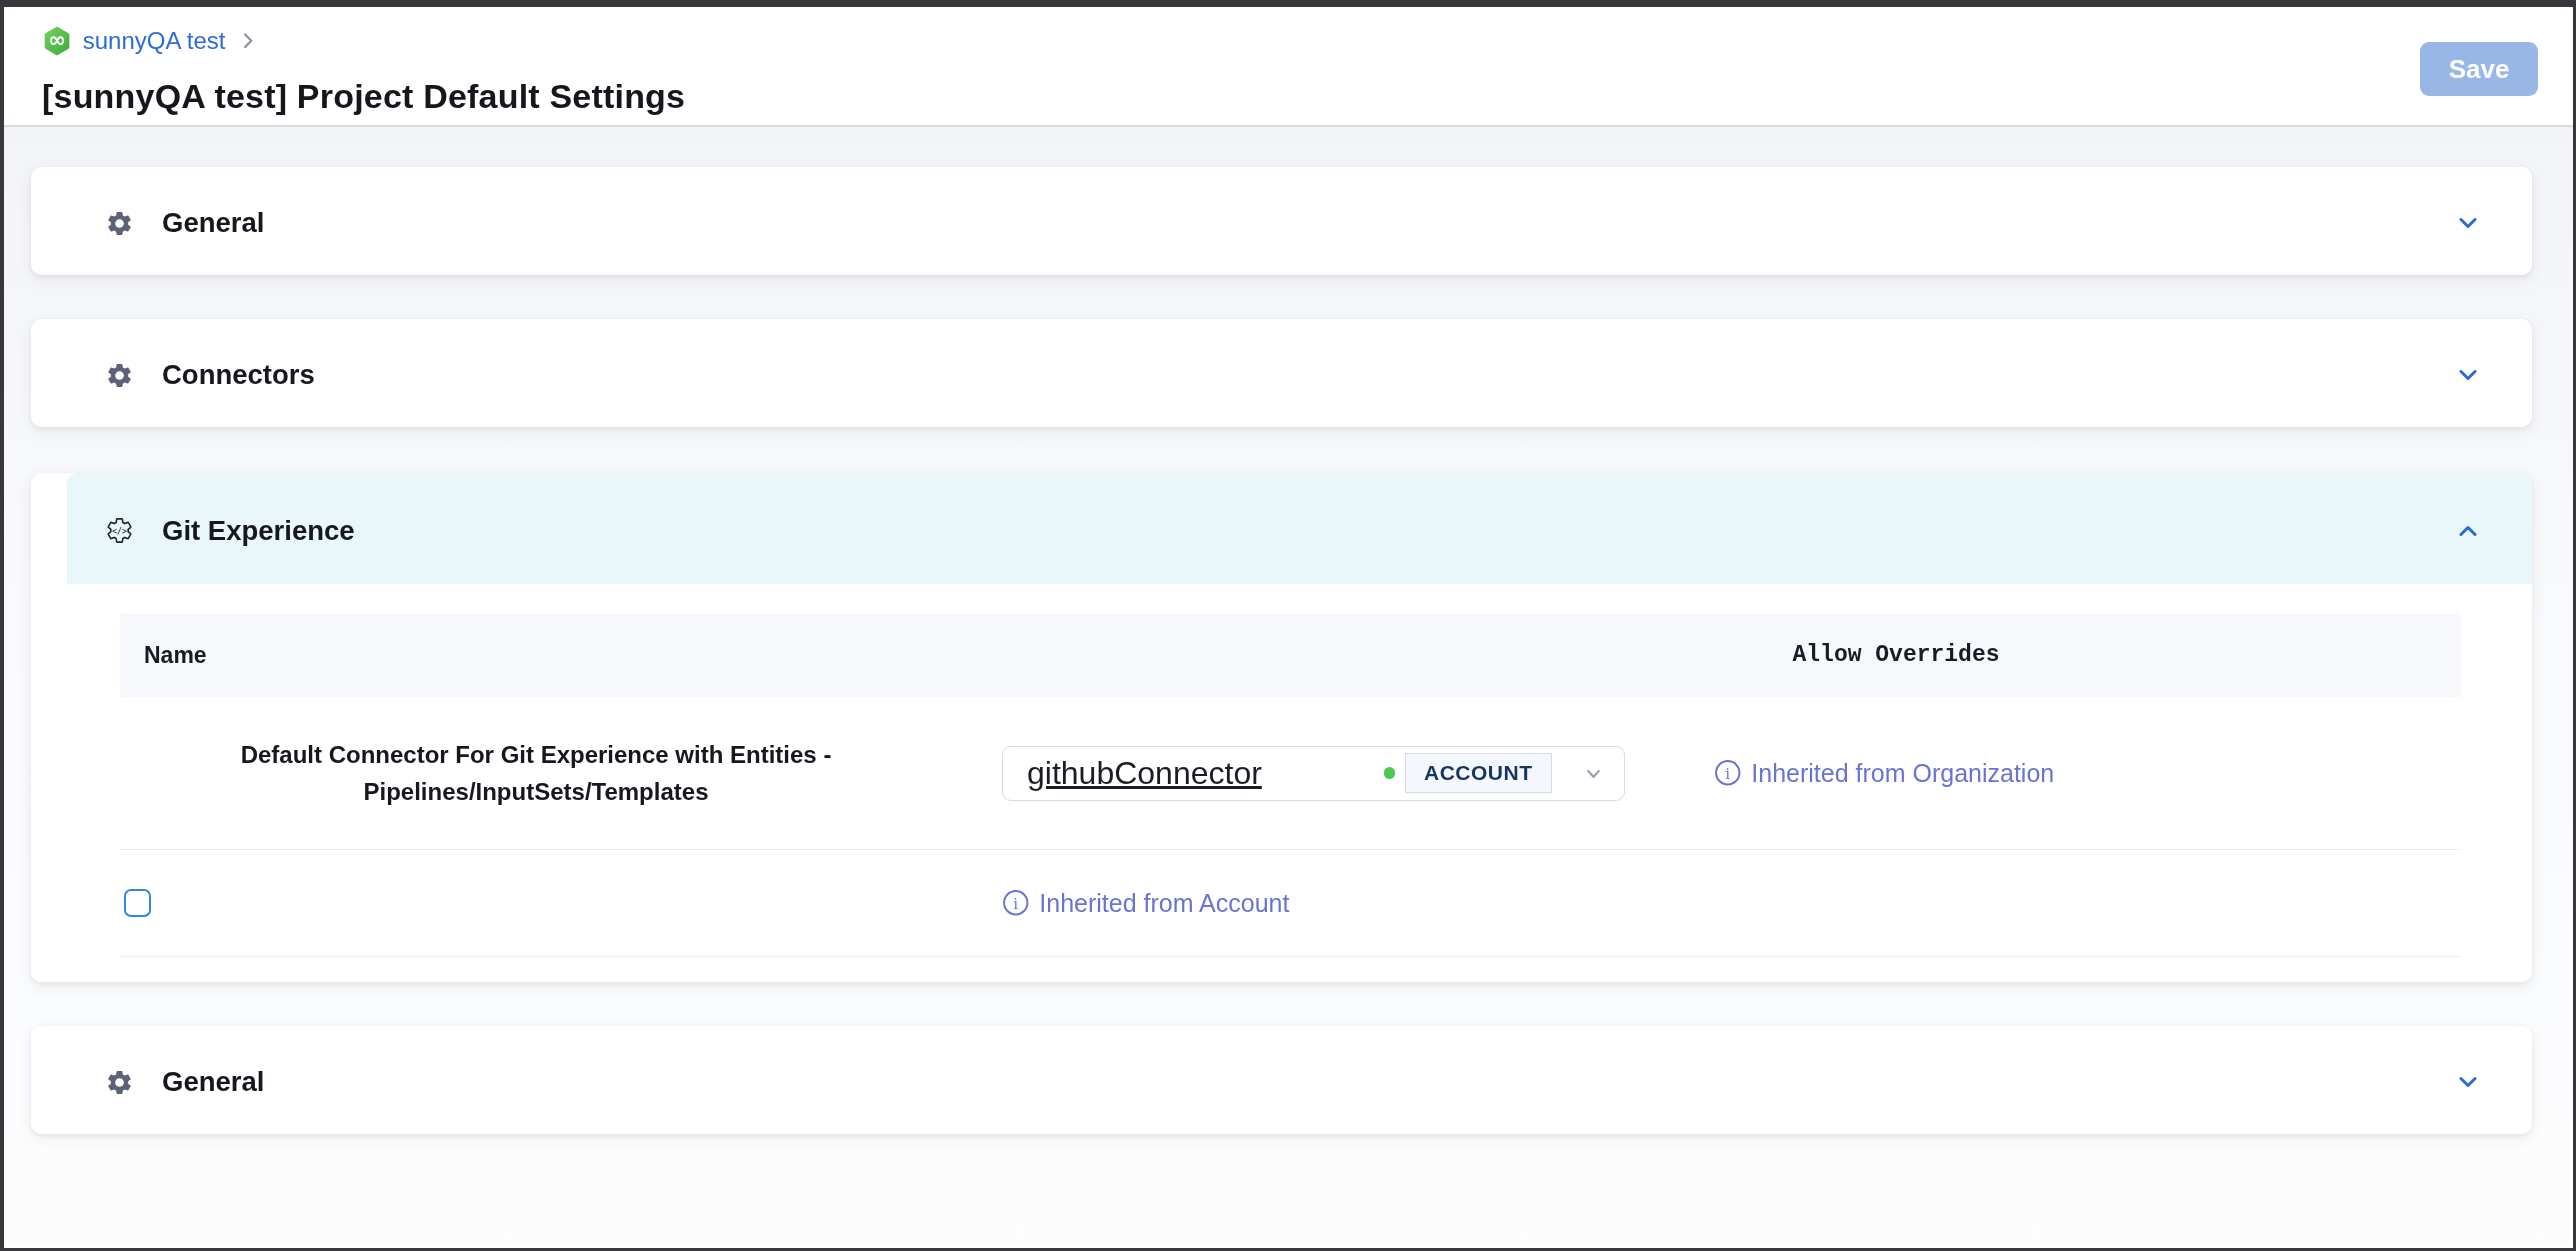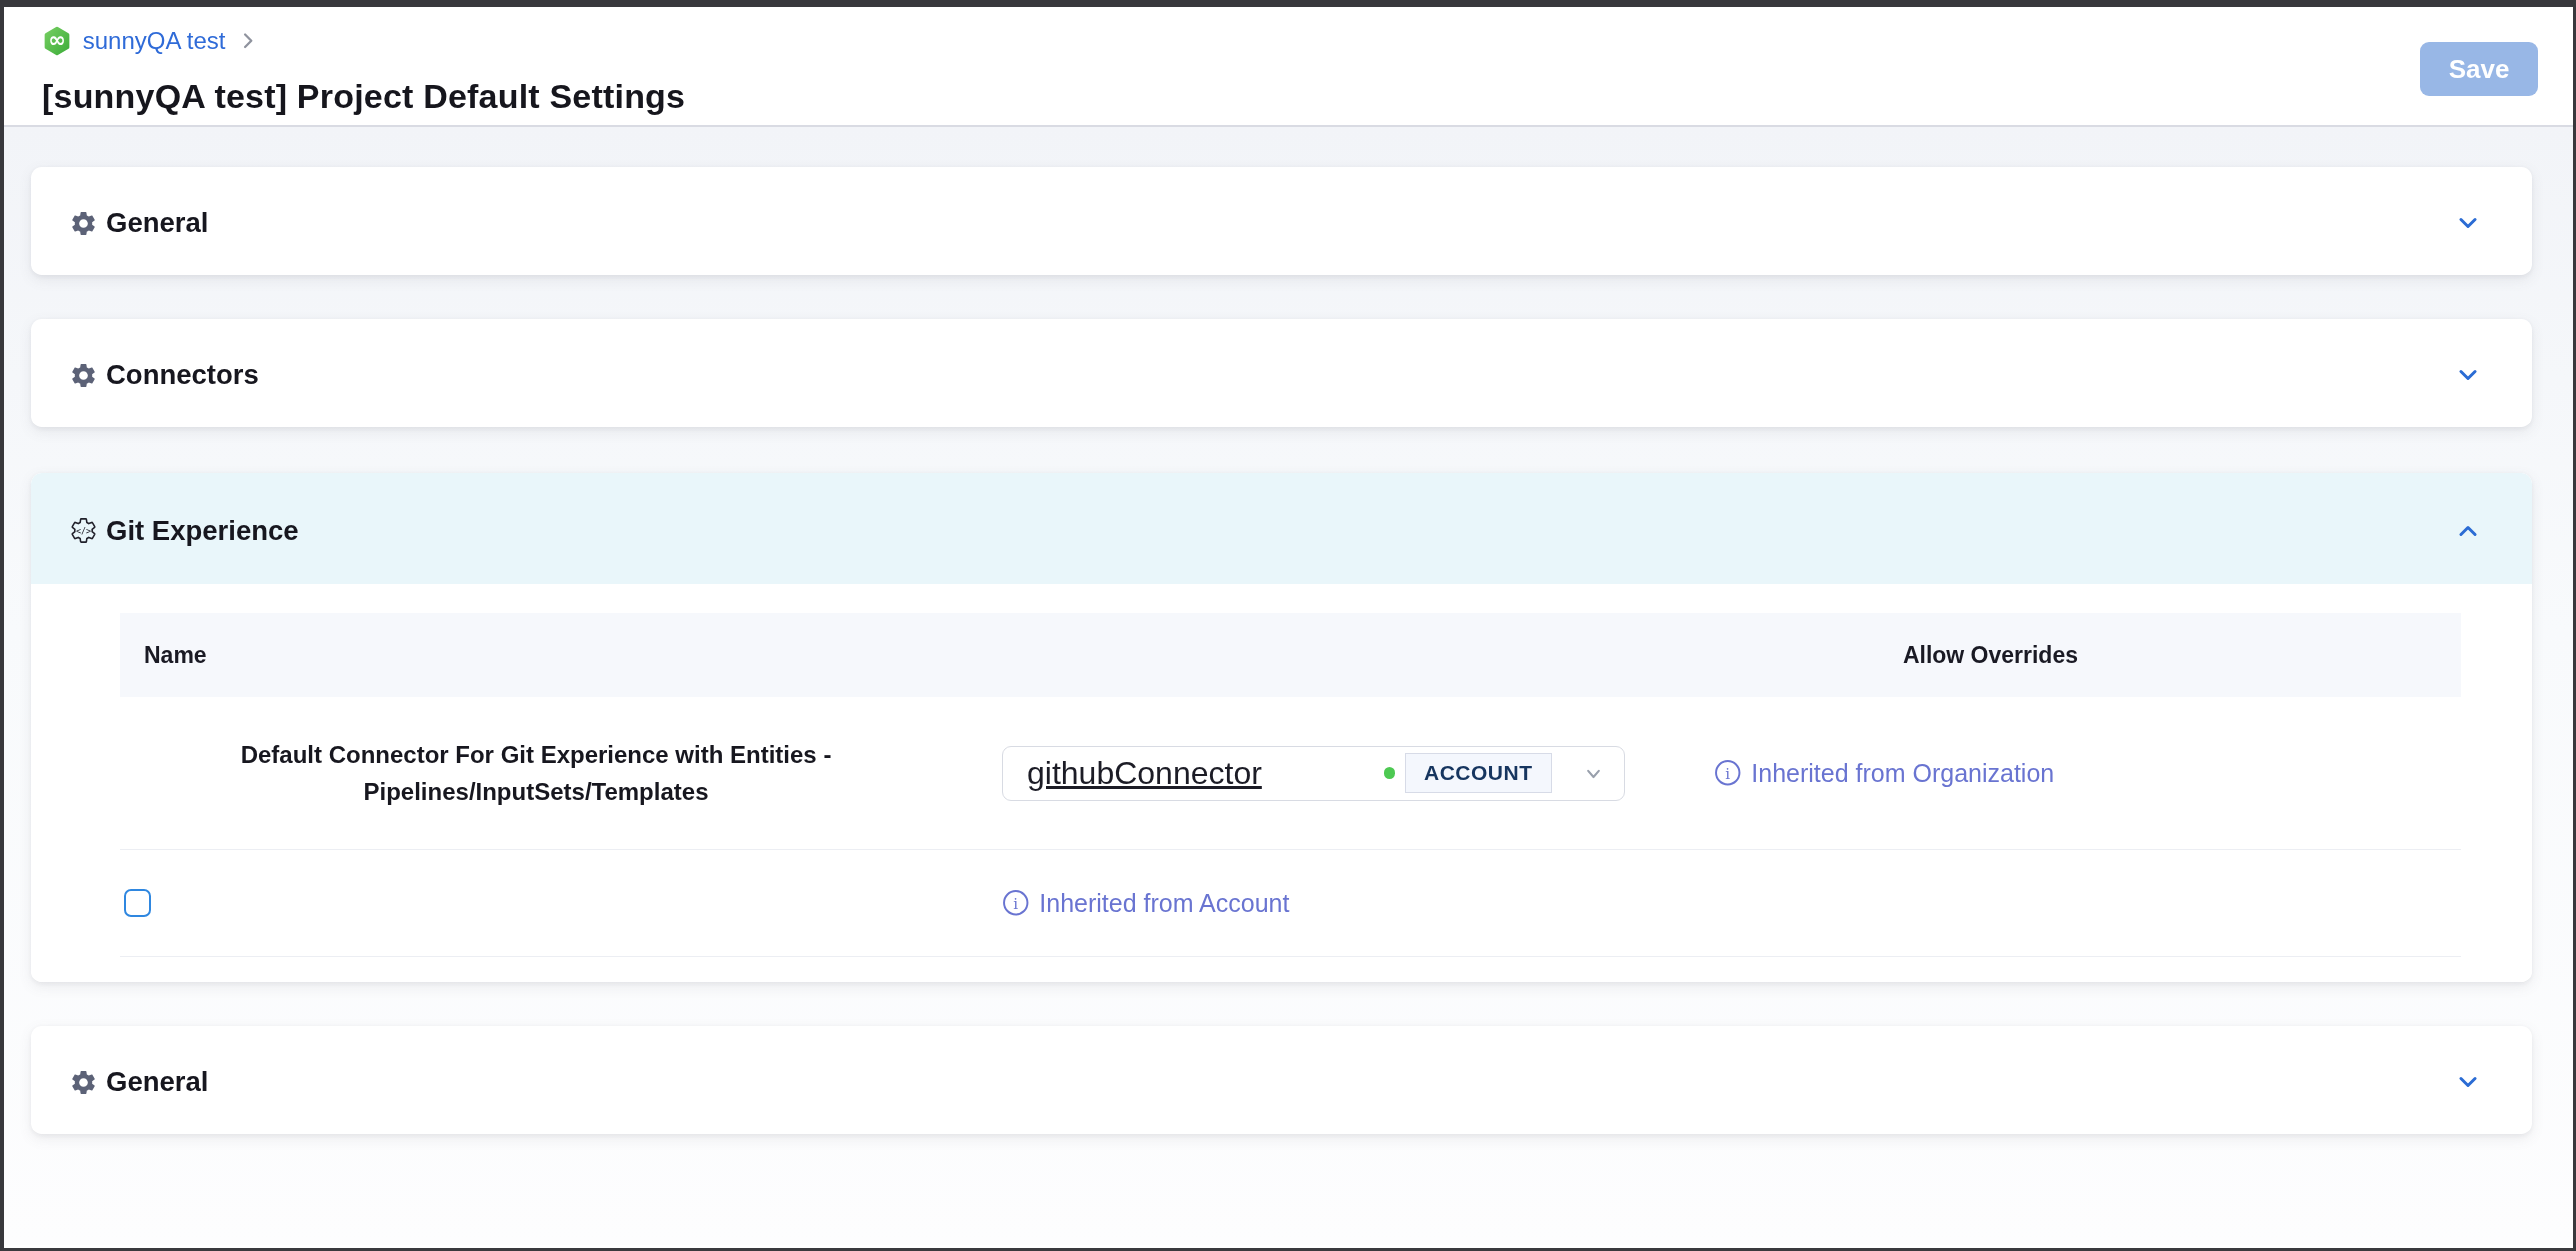--- a/index.html
+++ b/index.html
@@ -36,37 +36,37 @@
   .content{
     height:1118px; padding-top:40px;
     background:linear-gradient(180deg,#f2f4f8 0%, #f8fafc 45%, #fdfdfe 100%);
   }
   .card{
     width:2501px; margin-left:27px; background:#ffffff; border-radius:10.7px;
     box-shadow:0 1.8px 4.4px rgba(40,41,61,.05), 0 4.4px 12.4px rgba(96,97,112,.10);
   }
   .section-row{
     height:108px; display:flex; align-items:center;
-    padding:4px 49px 0 38px; gap:8px; cursor:pointer;
+    padding:4px 49px 0 38px; gap:28px; cursor:pointer;margin-left:36px;
   }
   .section-title{ font-size:27.5px; font-weight:700; color:#17171f; }
   .spacer{ flex:1; }
   .gear{ width:29px; height:29px; flex:0 0 auto; }
   .chevron{ width:30px; height:30px; flex:0 0 auto; }
   .mt50{ margin-top:44px; } .mt52{ margin-top:46px; }
 
   
   .git-card{ overflow:hidden; }
   .git-head{ height:111px; background:#e9f6fa; border-radius:10.7px 10.7px 0 0; }
   .git-body{ padding:29px 71px 25px 89px; background:#fff; }
 
   .settings-grid{ display:grid; grid-template-columns:882px 712px 364px 1fr; align-items:center; }
   .tbl-head{ height:84px; background:#f6f8fc; font-size:23px; font-weight:600; color:#1a1a24; }
   .th-name{ padding-left:24px; }
-  .th-overrides{ text-align:right; }
+  .th-overrides{ text-align:center;font-family:Liberation Mono, monospace; }
 
   .tbl-row{ border-bottom:1.8px solid #eceef3; }
   .row-1{ height:153px; }
   .row-2{ height:107px; }
   .setting-name{ padding-left:24px; max-width:808px; font-size:24px; line-height:37px; color:#17171f; font-weight:700;text-align:center; }
 
   .connector-select{
     width:623px; height:55px; background:#fff; border:1.8px solid #d8dbe3; border-radius:9px;
     display:flex; align-items:center; padding:0 19.5px 0 24px; cursor:pointer;
   }

